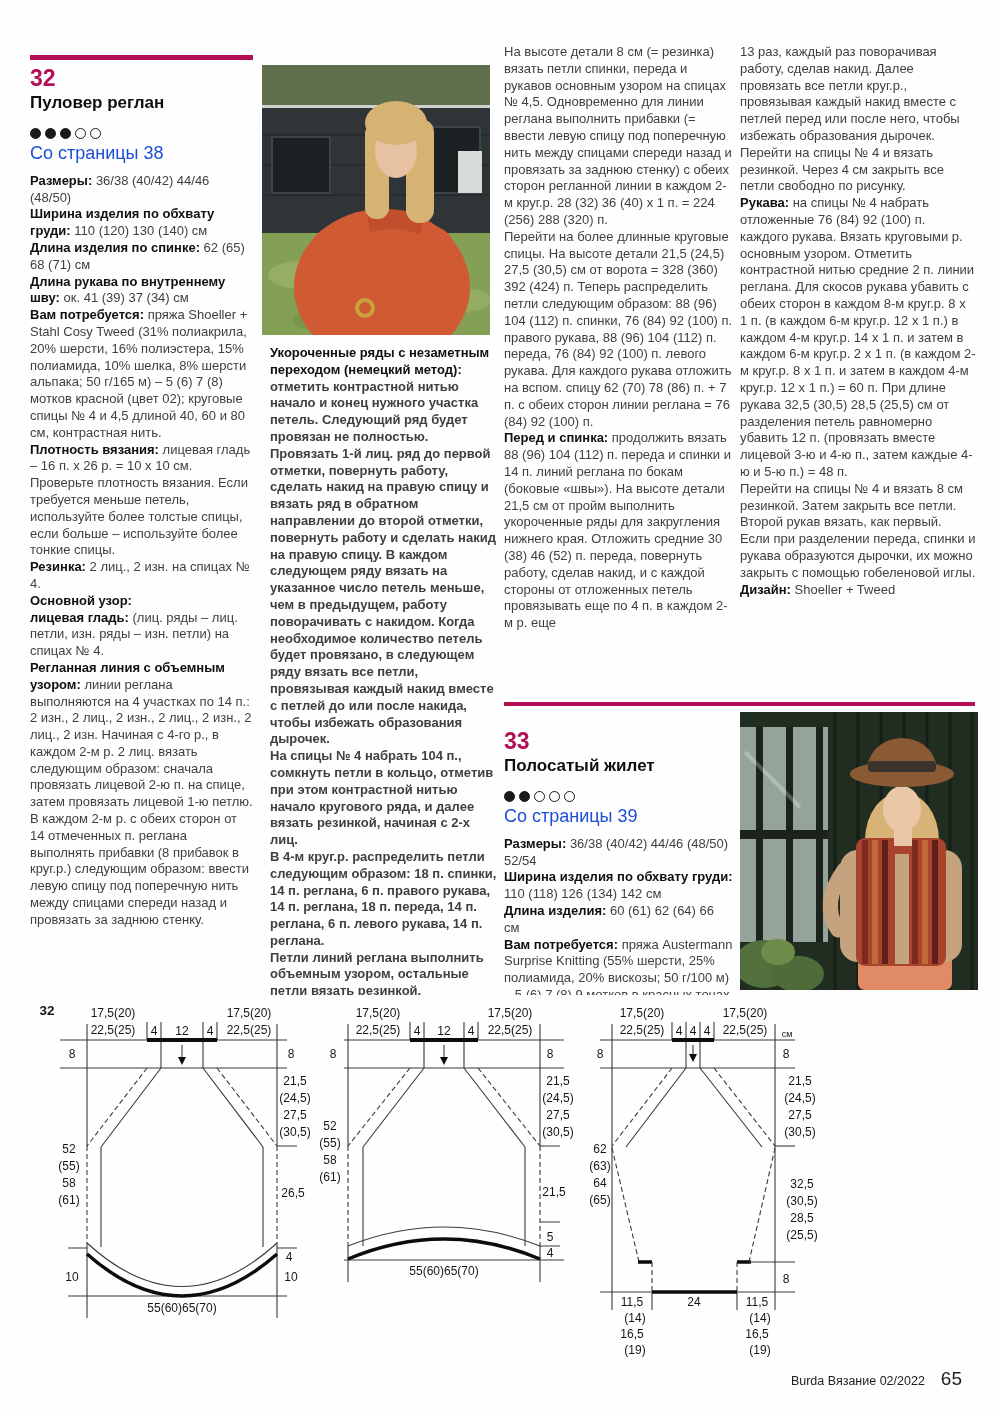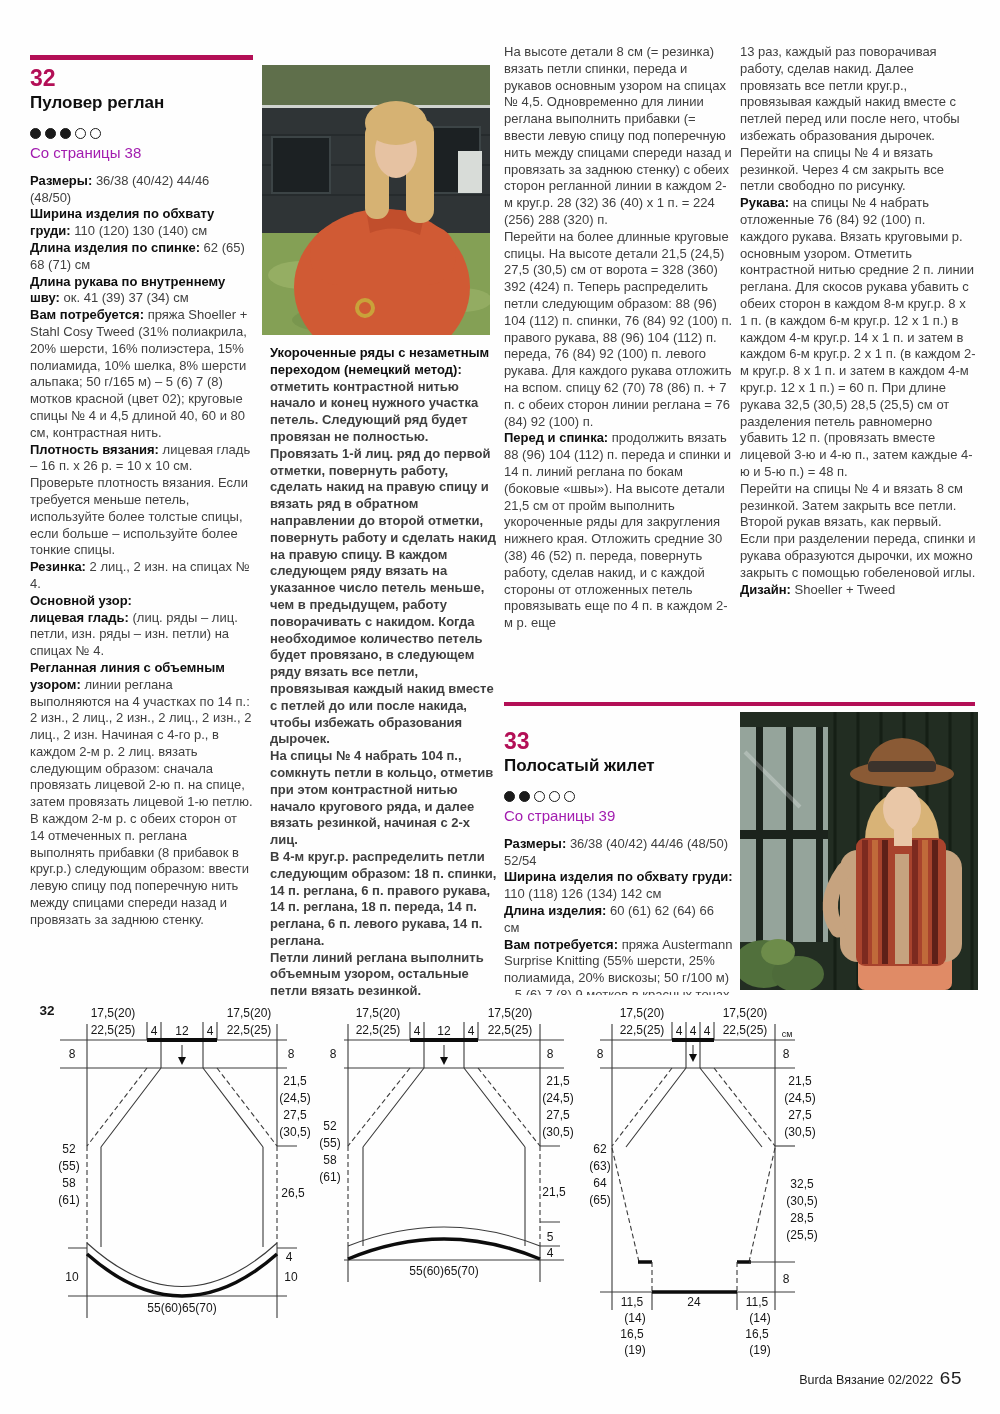--- a/index.html
+++ b/index.html
@@ -13,32 +13,32 @@
   .col { position:absolute; font-size:13px; line-height:16.8px; text-align:left; overflow:hidden; }
   p.para { margin:0; }
   p.para b { color:#0f0f0f; }
   .accent-bar { background:var(--accent); height:5px; width:100%; }
   .pat-number { color:var(--accent); font-size:23px; font-weight:bold; line-height:26px; margin:5px 0 2px 0; }
   .pat-title  { font-size:17px; font-weight:bold; color:#0f0f0f; margin:2px 0 12px 0; line-height:20px; }
   .dots { margin:0 0 7px 0; height:13px; }
   .dot { display:inline-block; width:11px; height:11px; border-radius:50%;
          border:1.6px solid #1a1a1a; margin-right:4px; vertical-align:middle; background:#fff; }
   .dot.f { background:#1a1a1a; }
-  .from-page { font-size:15px; color:#a21caf; margin:0 0 11px 0; }
+  .from-page { font-size:18px; color:#1d4ed8; margin:0 0 11px 0; }
   .diagram-svg { position:absolute; top:0; }
   .dline  { stroke:#3a3a3a; stroke-width:1.1; fill:none; }
   .ddash  { stroke:#3a3a3a; stroke-width:1.1; fill:none; stroke-dasharray:5,3; }
   .dthick { stroke:#0c0c0c; stroke-width:4; fill:none; }
   .dthick2{ stroke:#0c0c0c; stroke-width:3.4; fill:none; }
   .dlabel { font-size:12px; fill:#161616; text-anchor:middle; }
   .dlabel.small { font-size:9px; }
   .dlabel.bold { font-weight:bold; font-size:13.5px; }
   .footer { position:absolute; top:1368px; left:600px; width:362px; text-align:right;
             color:#1d1d1d; font-size:12.5px; }
-  .footer .pageno { font-size:19px; margin-left:6px;font-family:Liberation Mono, monospace; }
+  .footer .pageno { font-size:19px; margin-left:16px; }
   .photo { position:absolute; overflow:hidden; }
   .rule33 { position:absolute; left:504px; top:702px; width:471px; height:4px; background:var(--accent); }
 </style>
 </head>
 <body>
 
 <div class="page">
 
   <div class="col" style="left:30px; top:55px; width:223px; height:935px;">
     <div class="accent-bar"></div>

